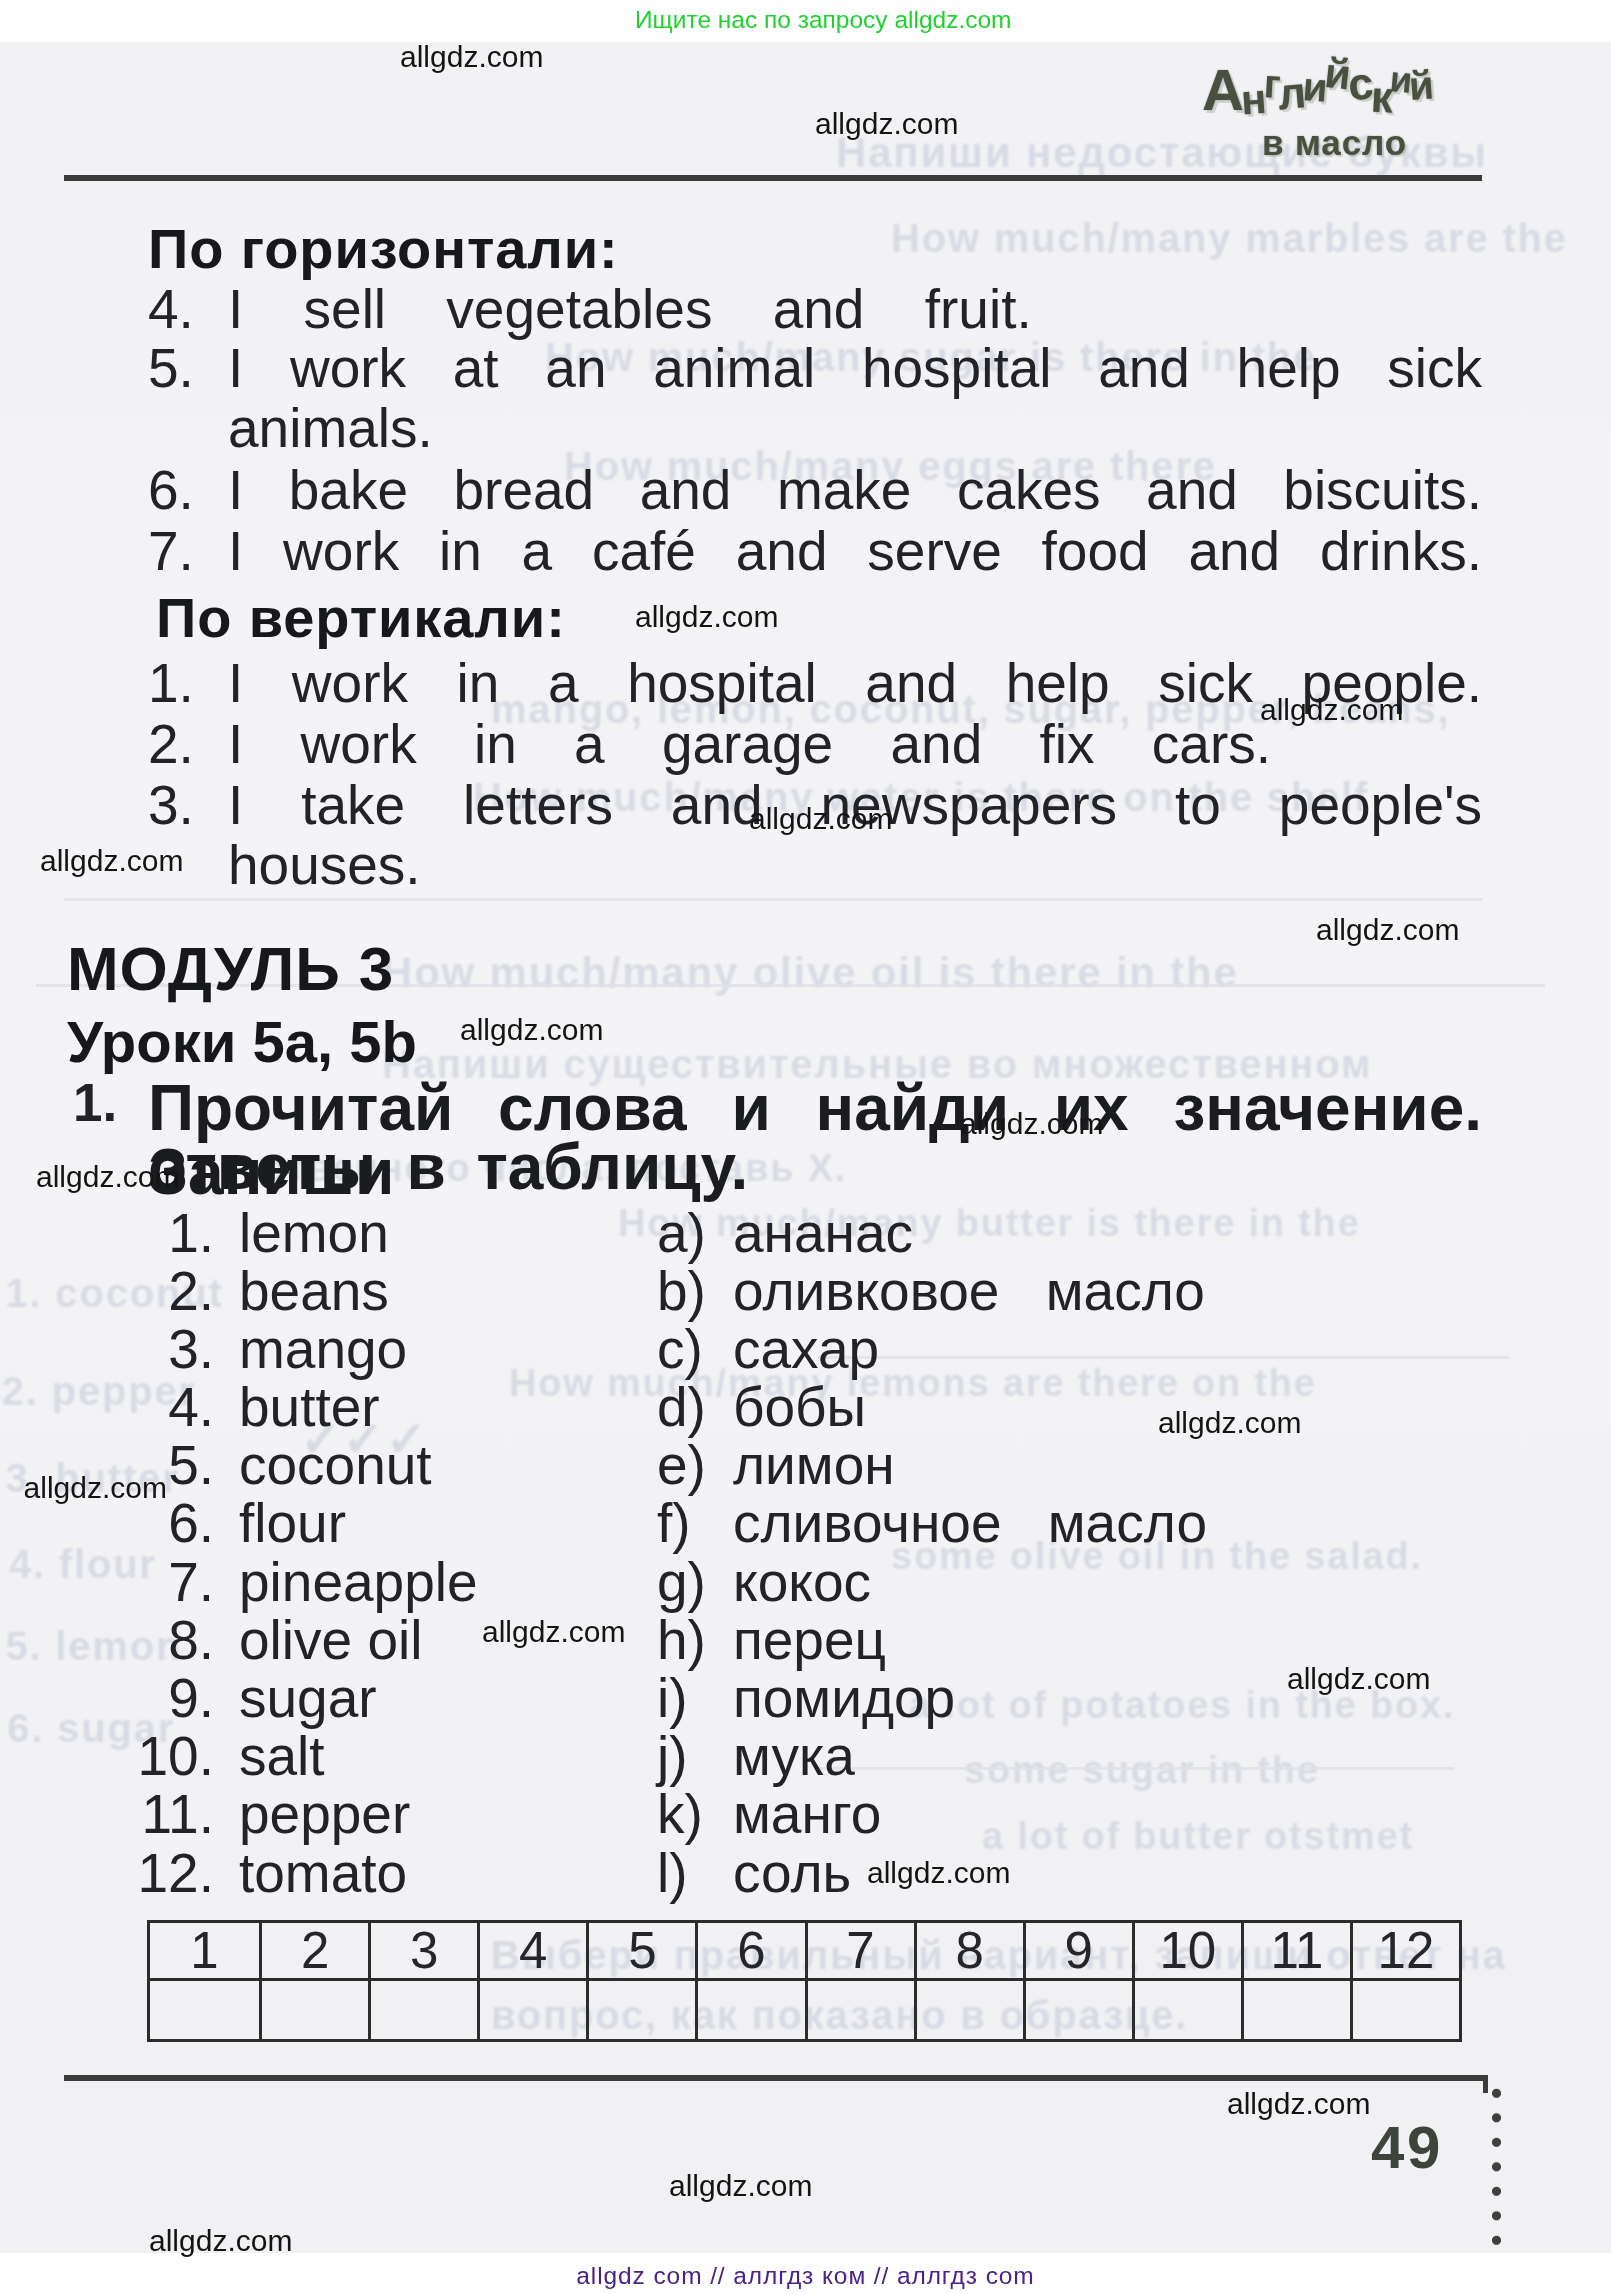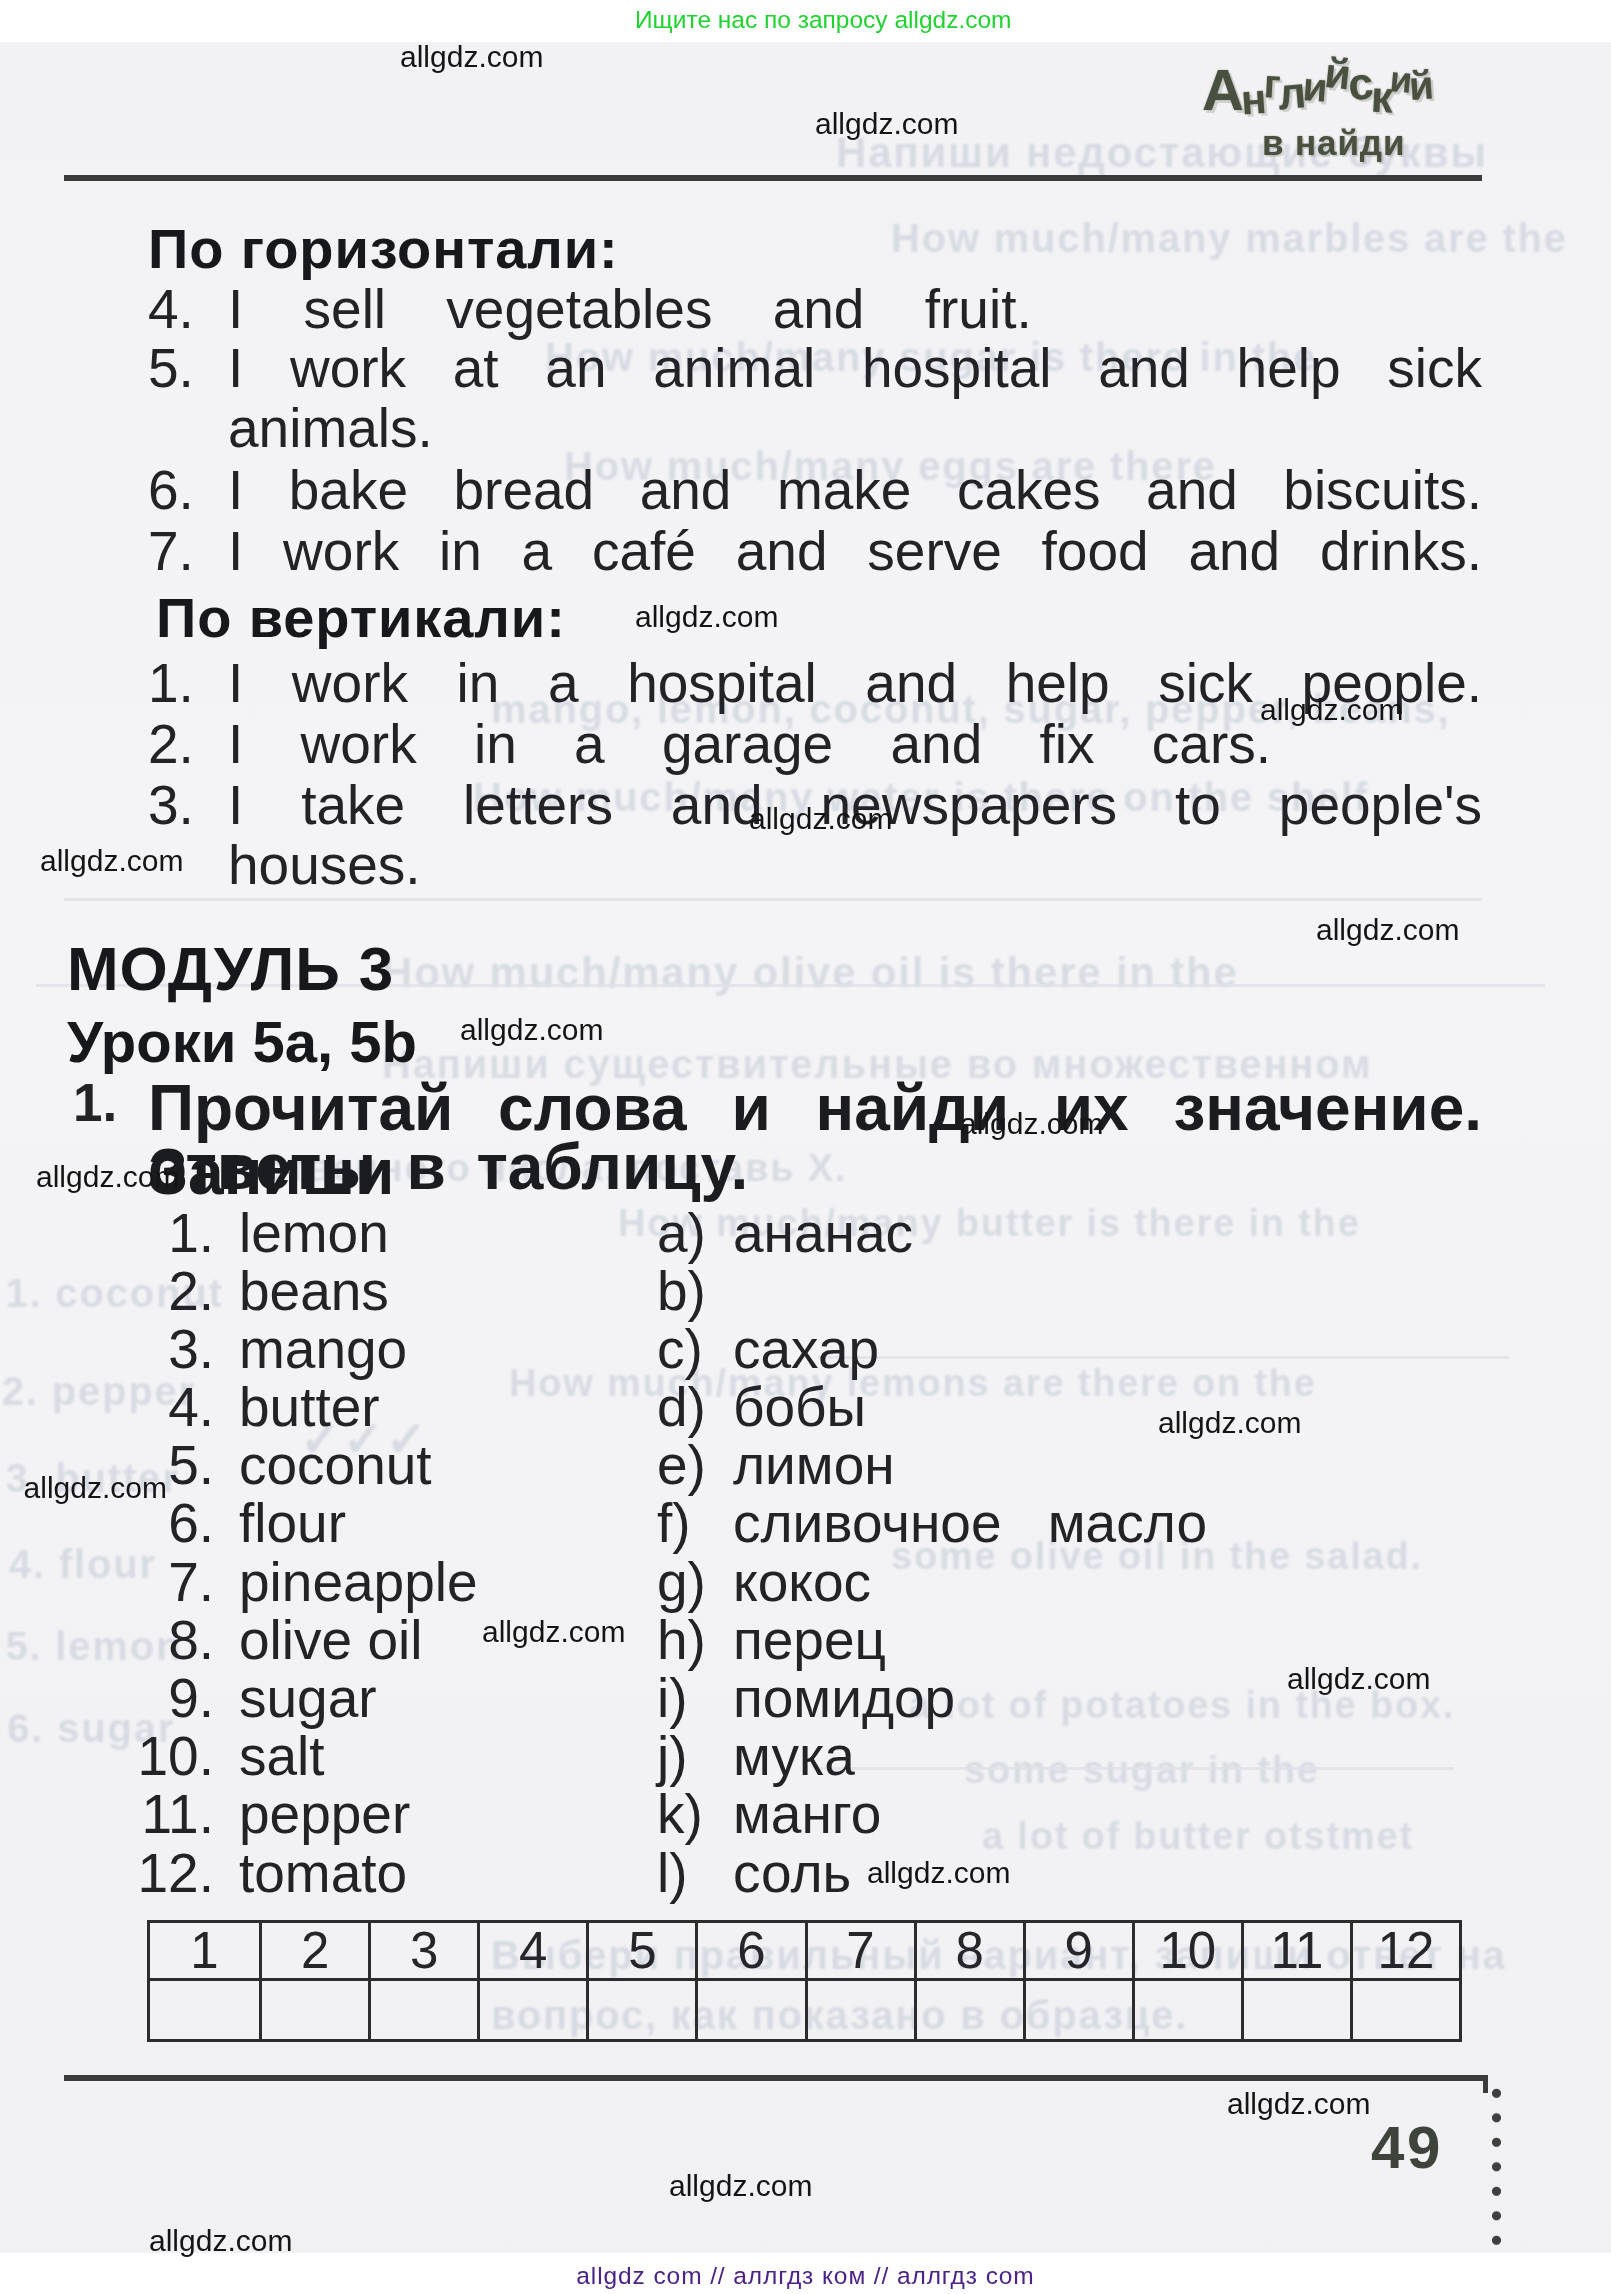--- a/index.html
+++ b/index.html
@@ -127,21 +127,21 @@
 
 <div class="abs faint-line" style="left:64px;top:898px;width:1418px;"></div>
 <div class="abs faint-line" style="left:36px;top:984px;width:1509px;"></div>
 <div class="abs faint-line" style="left:818px;top:1356px;width:691px;"></div>
 <div class="abs faint-line" style="left:818px;top:1767px;width:636px;"></div>
 
 <div class="abs green-note">Ищите нас по запросу allgdz.com</div>
 
 <div class="abs logo">
   <div class="logo-l1" id="logo-line1"><span style="font-size: 58px; transform: translateY(9px) rotate(0deg);">А</span><span style="font-size: 42px; transform: translateY(12.7px) rotate(-4deg);">н</span><span style="font-size: 40px; transform: translateY(-3.6px) rotate(3deg);">г</span><span style="font-size: 44px; transform: translateY(7.3px) rotate(-5deg);">л</span><span style="font-size: 40px; transform: translateY(0px) rotate(4deg);">и</span><span style="font-size: 42px; transform: translateY(-12.7px) rotate(6deg);">й</span><span style="font-size: 45px; transform: translateY(-1.8px) rotate(-6deg);">с</span><span style="font-size: 44px; transform: translateY(11px) rotate(3deg);">к</span><span style="font-size: 36px; transform: translateY(-9px) rotate(5deg);">и</span><span style="font-size: 40px; transform: translateY(-1.8px) rotate(-4deg);">й</span></div>
-  <div class="logo-l2">в найди</div>
+  <div class="logo-l2">в масло</div>
 </div>
 
 <div class="abs rule rule-top"></div>
 
 <div class="abs sec-head" style="left:148px;top:221px;">По горизонтали:</div>
 
 <div class="li" style="top:280px;">
   <span class="n">4.</span>
   <span class="t ws50">I sell vegetables and fruit.</span>
 </div>
@@ -185,20 +185,21 @@
 <div class="mrow" style="top:1206px;">
   <span class="mn">1.</span>
   <span class="mw">lemon</span>
   <span class="mlt">a)</span>
   <span class="mru">ананас</span>
 </div>
 <div class="mrow" style="top:1264px;">
   <span class="mn">2.</span>
   <span class="mw">beans</span>
   <span class="mlt">b)</span>
+  <span class="mru">оливковое масло</span>
 </div>
 <div class="mrow" style="top:1322px;">
   <span class="mn">3.</span>
   <span class="mw">mango</span>
   <span class="mlt">c)</span>
   <span class="mru">сахар</span>
 </div>
 <div class="mrow" style="top:1380px;">
   <span class="mn">4.</span>
   <span class="mw">butter</span>

